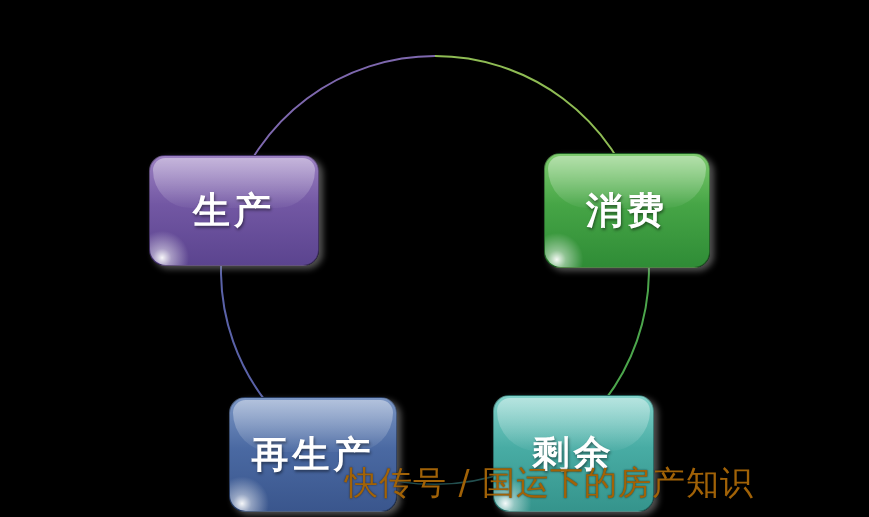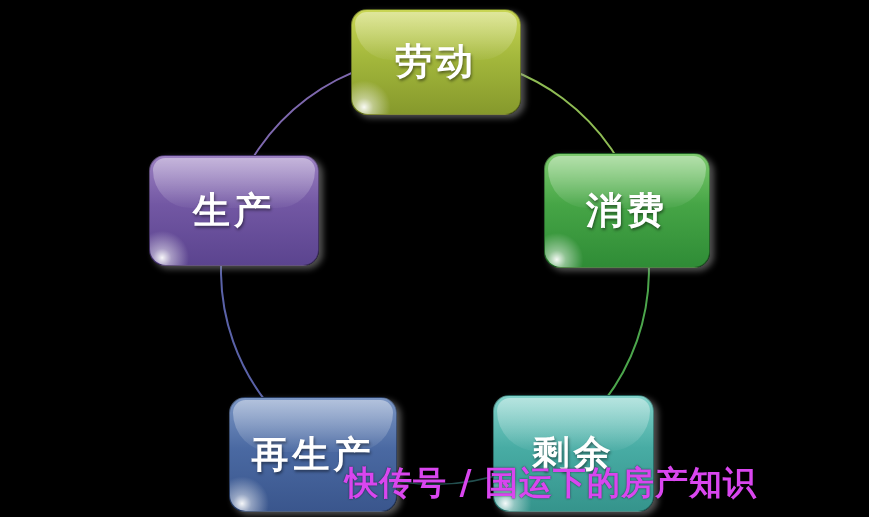--- a/index.html
+++ b/index.html
@@ -42,42 +42,39 @@
   .node-consumption{left:544px;top:153px;width:164px;height:113px;
     background:linear-gradient(to bottom,#7ecb6e 0%,#46a546 45%,#2f8c36 100%);}
   .node-production{left:149px;top:155px;width:168px;height:109px;
     background:linear-gradient(to bottom,#9c81c2 0%,#7257a3 45%,#5b448f 100%);align-items:center;}
   .node-reproduction{left:229px;top:397px;width:166px;height:113px;
     background:linear-gradient(to bottom,#7b96c4 0%,#4a69a2 45%,#3a568d 100%);}
   .node-surplus{left:493px;top:395px;width:159px;height:115px;
     background:linear-gradient(to bottom,#82d2ca 0%,#48aca4 45%,#35948c 100%);}
   .watermark{
     position:absolute;left:345px;top:461px;width:520px;
-    color:#d946ef;font-size:33px;font-weight:bold;
+    color:#a16207;font-size:33px;font-weight:normal;
     letter-spacing:1px;white-space:nowrap;z-index:5;
     text-shadow:0 0 2px rgba(0,0,0,.6);
   }
 </style>
 </head>
 <body>
 
 <div class="stage">
 
   <svg class="connector-svg" viewBox="0 0 869 517" xmlns="http://www.w3.org/2000/svg">
 
     <path d="M 435 56 A 214 214 0 0 1 640 209" fill="none" stroke="#8fbc54" stroke-width="2"></path>
     <path d="M 640 209 A 214 214 0 0 1 557 446" fill="none" stroke="#4ca64c" stroke-width="2"></path>
     <path d="M 557 446 A 214 214 0 0 1 314 447" fill="none" stroke="#3f8f8f" stroke-width="1.5" opacity="0.55"></path>
     <path d="M 314 447 A 214 214 0 0 1 230 209" fill="none" stroke="#5a62a8" stroke-width="2"></path>
     <path d="M 230 209 A 214 214 0 0 1 435 56" fill="none" stroke="#7e68ae" stroke-width="2"></path>
   </svg>
 
-  <div class="node node-labor">
-    <span class="label">劳动</span>
-  </div>
 
   <div class="node node-consumption">
     <span class="label">消费</span>
   </div>
 
   <div class="node node-production">
     <span class="label">生产</span>
   </div>
 
   <div class="node node-reproduction">

